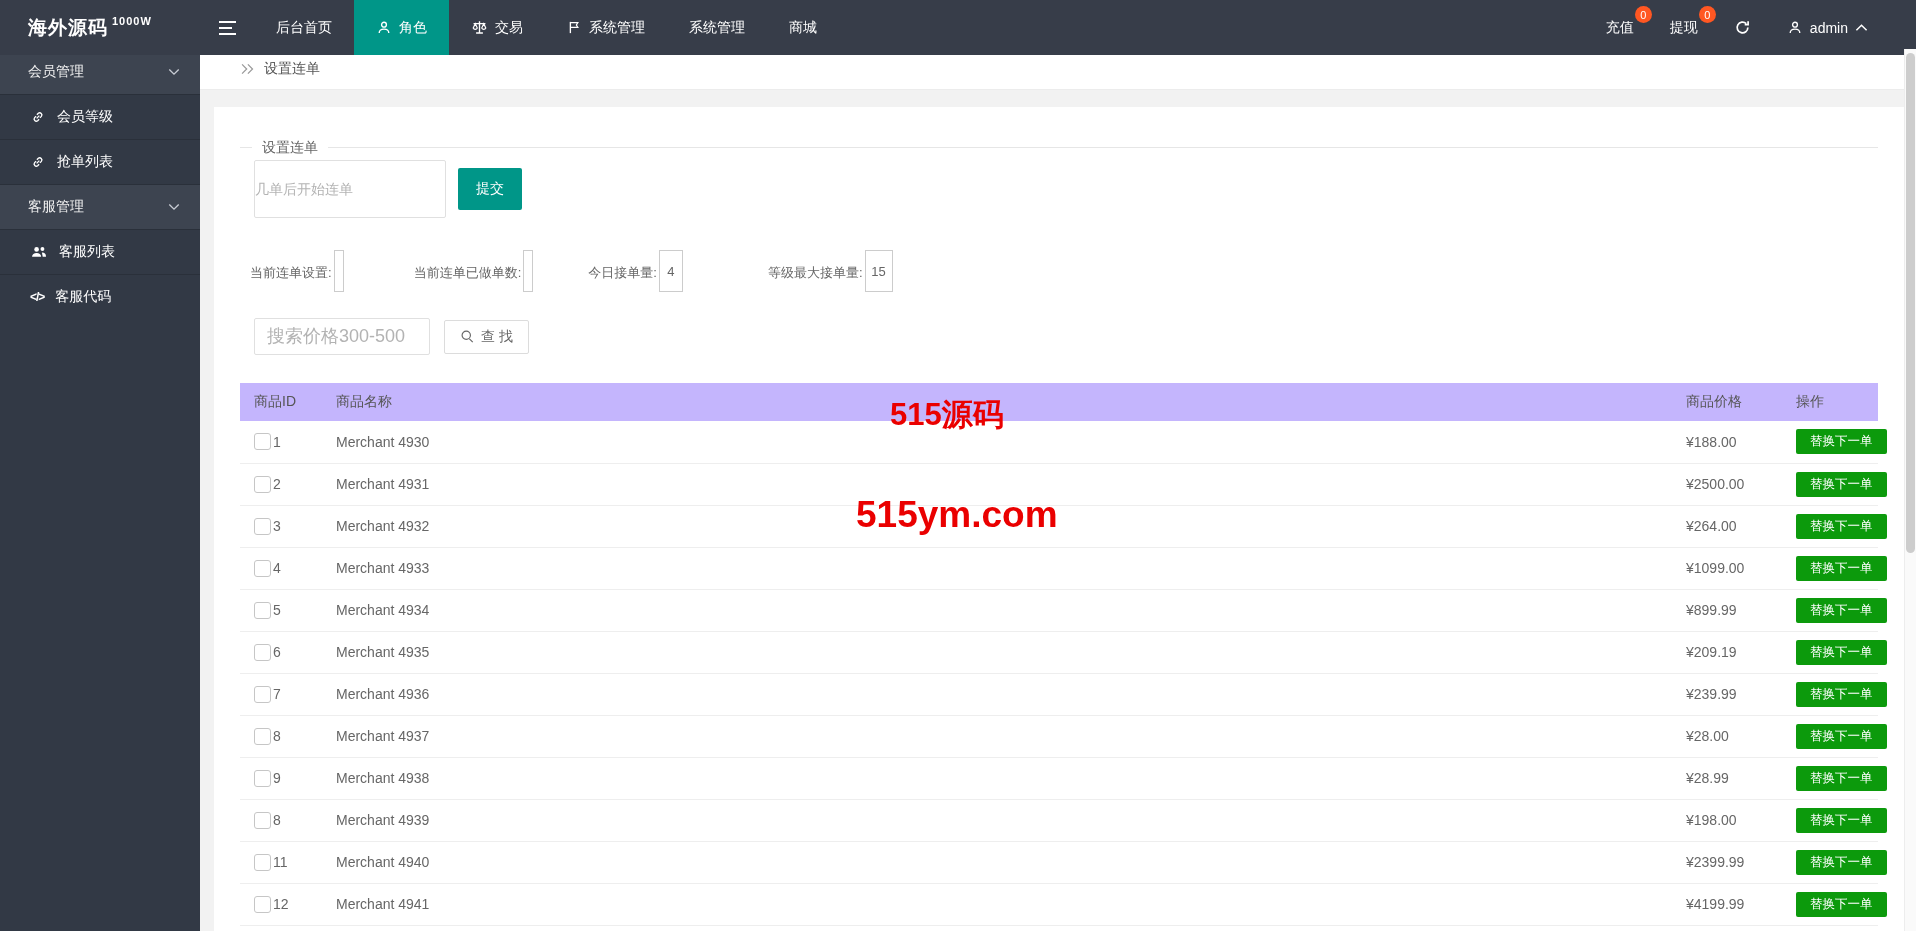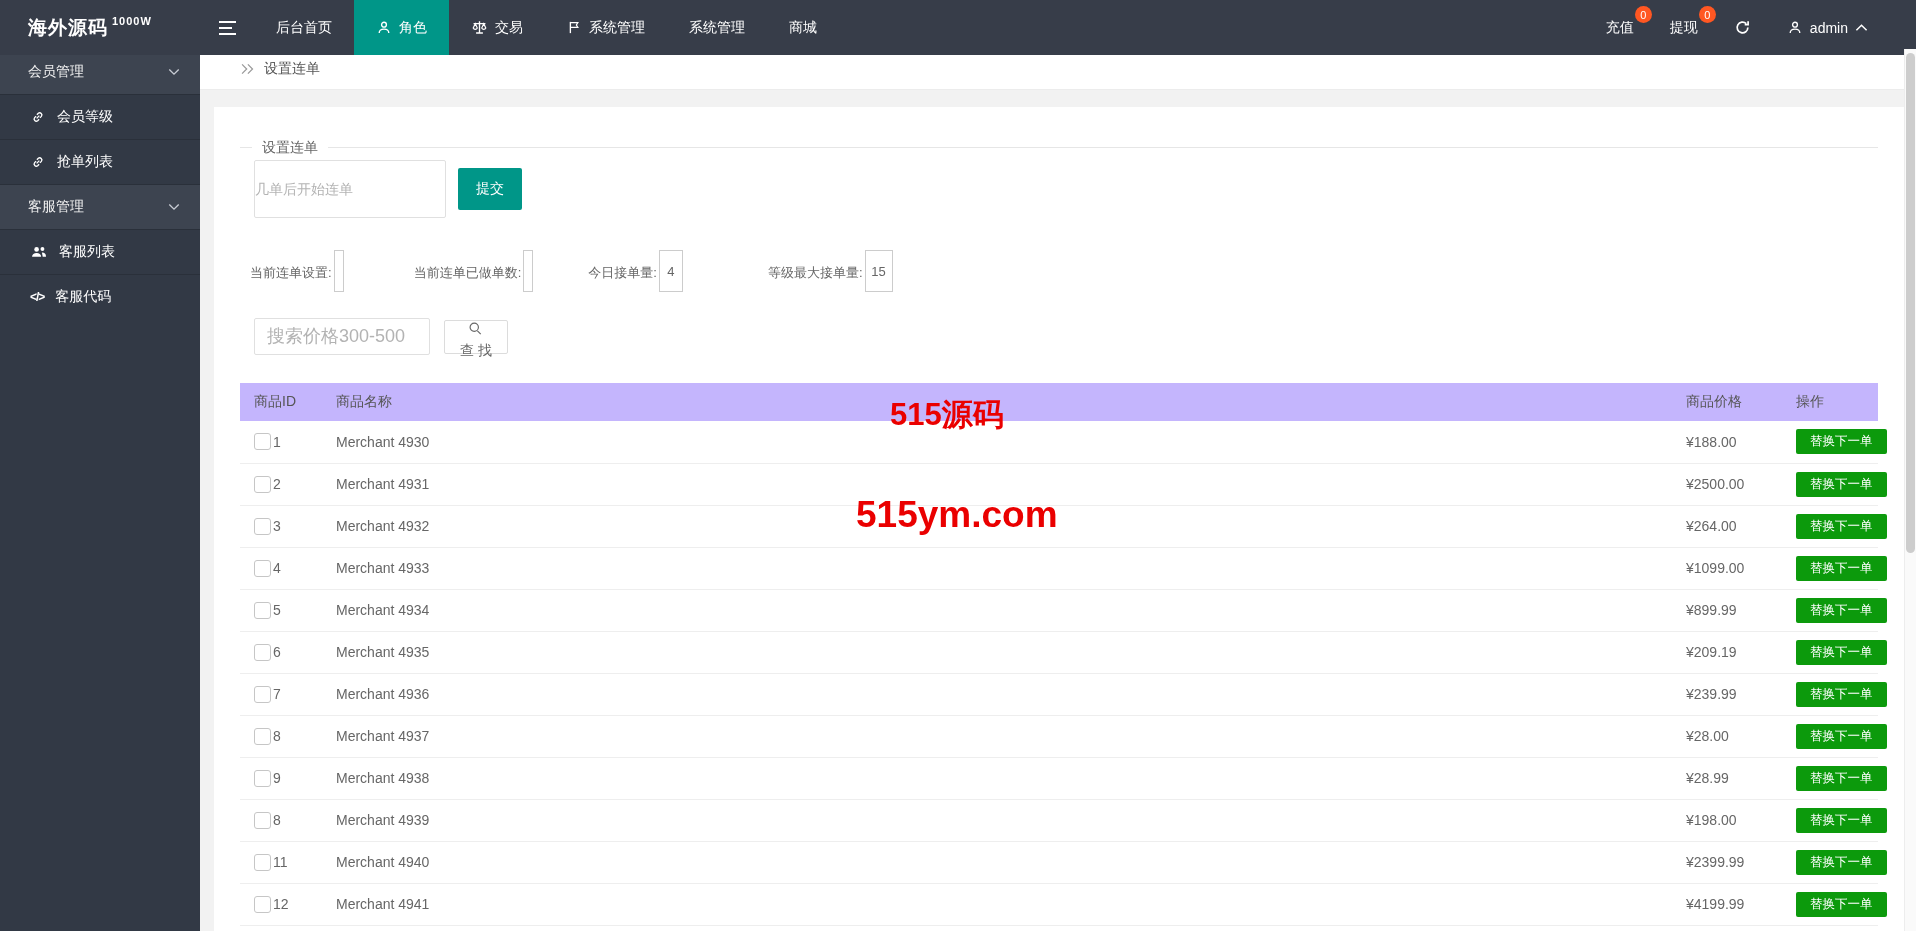--- a/index.html
+++ b/index.html
@@ -41,21 +41,21 @@
   .stats-row { display:flex; align-items:flex-end; margin-top:32px; padding-left:10px; color:#666; font-size:13px; }
   .stat { display:flex; align-items:flex-end; }
   .stat-label { padding-bottom:10px; white-space:nowrap; }
   .stat-box { margin-left:2px; height:42px; border:1px solid #ccc; background:#fff; display:flex; align-items:center; justify-content:center; font-size:13px; color:#666; }
   .w10 { width:10px; } .w24 { width:24px; } .w28 { width:28px; }
   .g2 { margin-left:70px; } .g3 { margin-left:55px; } .g4 { margin-left:85px; }
 
   .search-row { display:flex; align-items:center; margin-top:26px; padding-left:14px; }
   .search-input { width:176px; height:37px; border:1px solid #e0e0e0; border-radius:2px; padding:0 12px; font-size:18px; color:#666; outline:none; font-family:inherit; }
   .search-input::placeholder { color:#b3b3b3; }
-  .btn-search { margin-left:14px; height:34px; padding:0 15px; background:#fff; border:1px solid #dcdcdc; border-radius:2px; color:#666; font-size:14px; display:flex; align-items:center; gap:6px; cursor:pointer; font-family:inherit;flex-direction:column; }
+  .btn-search { margin-left:14px; height:34px; padding:0 15px; background:#fff; border:1px solid #dcdcdc; border-radius:2px; color:#666; font-size:14px; display:flex; align-items:center; gap:6px; cursor:pointer; font-family:inherit; }
 
   
   table { width:100%; border-collapse:collapse; margin-top:28px; font-size:14px; color:#666; table-layout:fixed; }
   th { background:#c4b5fd; height:38px; font-weight:normal; text-align:left; color:#555; padding:0 14px; }
   td { height:42px; border-bottom:1px solid #eeeeee; padding:0 14px; }
   .col-id { width:82px; } .col-price { width:110px; } .col-op { width:96px; }
   .cb-wrap { display:flex; align-items:center; gap:2px; }
   .checkbox { display:inline-block; width:17px; height:17px; border:1px solid #c6c6c6; border-radius:3px; background:#fff; cursor:pointer; flex:none; }
   .btn-action { background:#0c9a0c; color:#fff; border:none; border-radius:2px; padding:4px 14px; font-size:12.5px; cursor:pointer; white-space:nowrap; font-family:inherit; }
 

